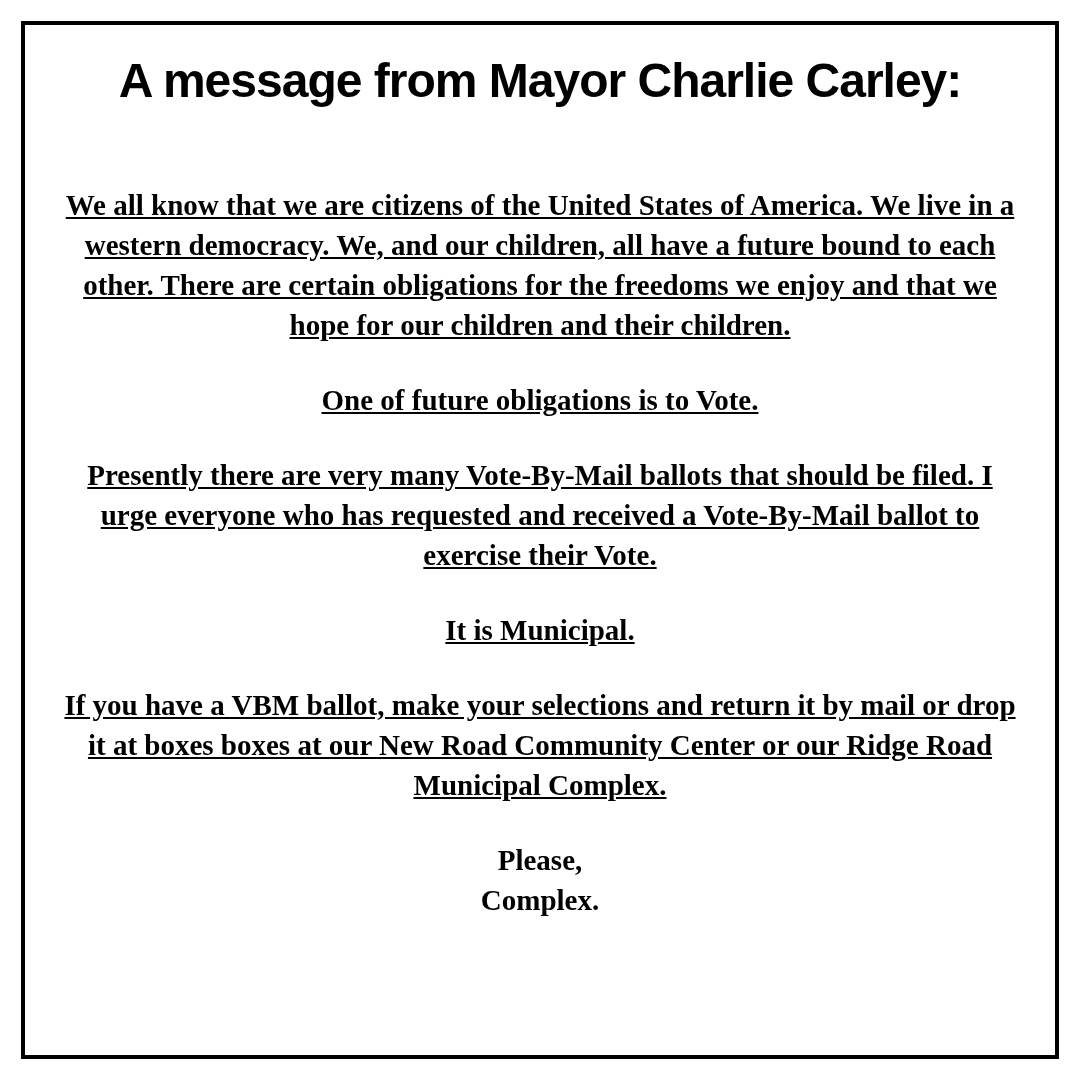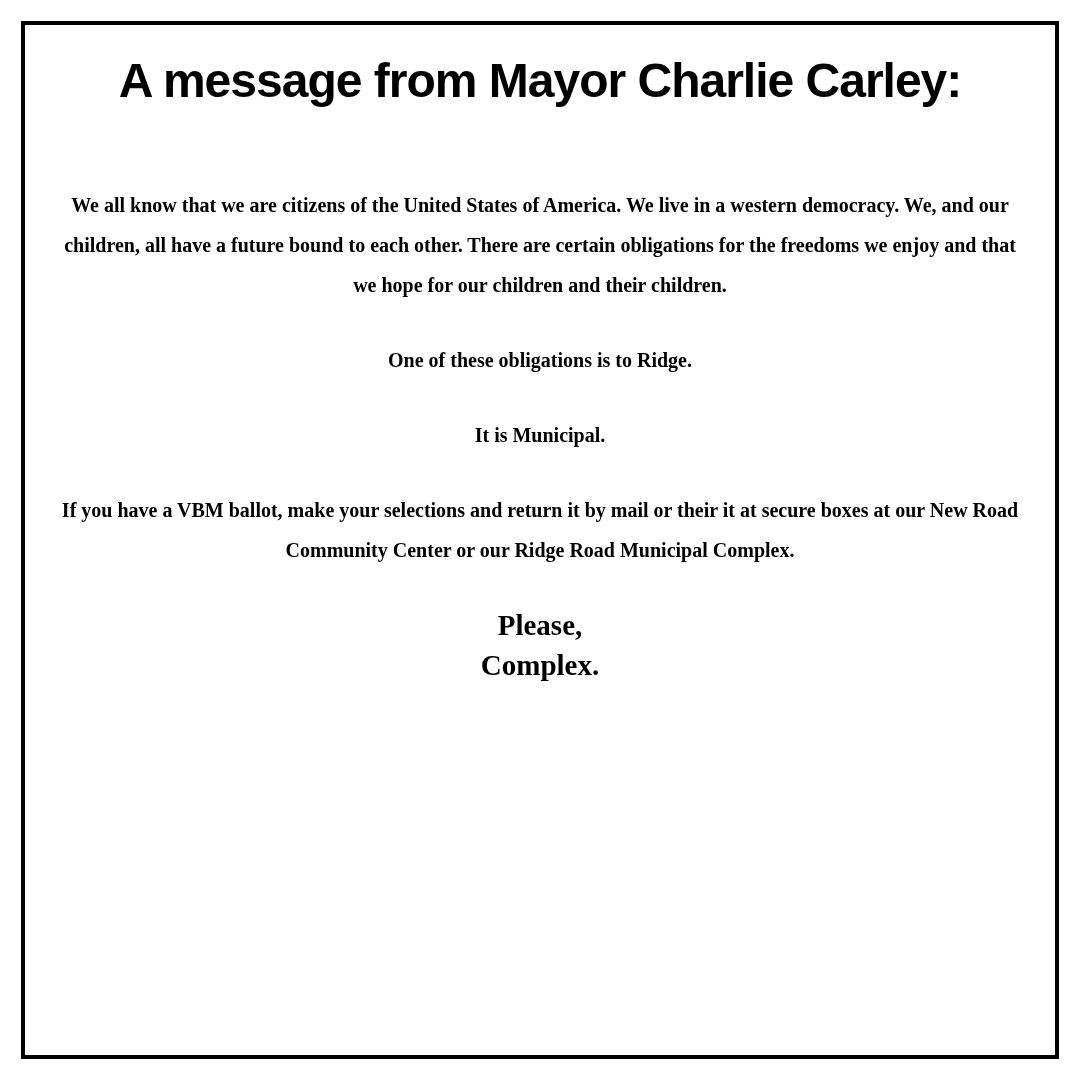--- a/index.html
+++ b/index.html
@@ -30,23 +30,24 @@
     font-family: "Liberation Sans", "DejaVu Sans", sans-serif;
     font-weight: bold;
     font-size: 48px;
     line-height: 56px;
     letter-spacing: -1px;
     margin: 0 0 76px 0;
   }
   .para {
     font-family: "Liberation Serif", "DejaVu Serif", serif;
     font-weight: bold;
-    font-size: 20px;
+    font-size: 29px;
     line-height: 40px;
     margin: 35px 0;
+    text-decoration: underline;
   }
   .para:first-of-type {
     margin-top: 0;
   }
   .signature {
     font-family: "Liberation Serif", "DejaVu Serif", serif;
     font-weight: bold;
     font-size: 29px;
     line-height: 40px;
     margin: 23px 0 0 0;
@@ -54,26 +55,27 @@
 </style>
 </head>
 <body>
 
 <div class="canvas">
   <div class="frame">
     <h1 class="title">A message from Mayor Charlie Carley:</h1>
 
     <p class="para">We all know that we are citizens of the United States of America. We live in a western democracy. We, and our children, all have a future bound to each other. There are certain obligations for the freedoms we enjoy and that we hope for our children and their children.</p>
 
-    <p class="para">One of these obligations is to Ridge.</p>
+    <p class="para">One of future obligations is to Vote.</p>
 
+    <p class="para">Presently there are very many Vote-By-Mail ballots that should be filed. I urge everyone who has requested and received a Vote-By-Mail ballot to exercise their Vote.</p>
 
 
     <p class="para">It is Municipal.</p>
 
-    <p class="para">If you have a VBM ballot, make your selections and return it by mail or their it at secure boxes at our New Road Community Center or our Ridge Road Municipal Complex.</p>
+    <p class="para">If you have a VBM ballot, make your selections and return it by mail or drop it at boxes boxes at our New Road Community Center or our Ridge Road Municipal Complex.</p>
 
     <p class="signature">
       <span>Please,</span><br>
       <span>Complex.</span>
     </p>
   </div>
 </div>
 
 </body></html>

